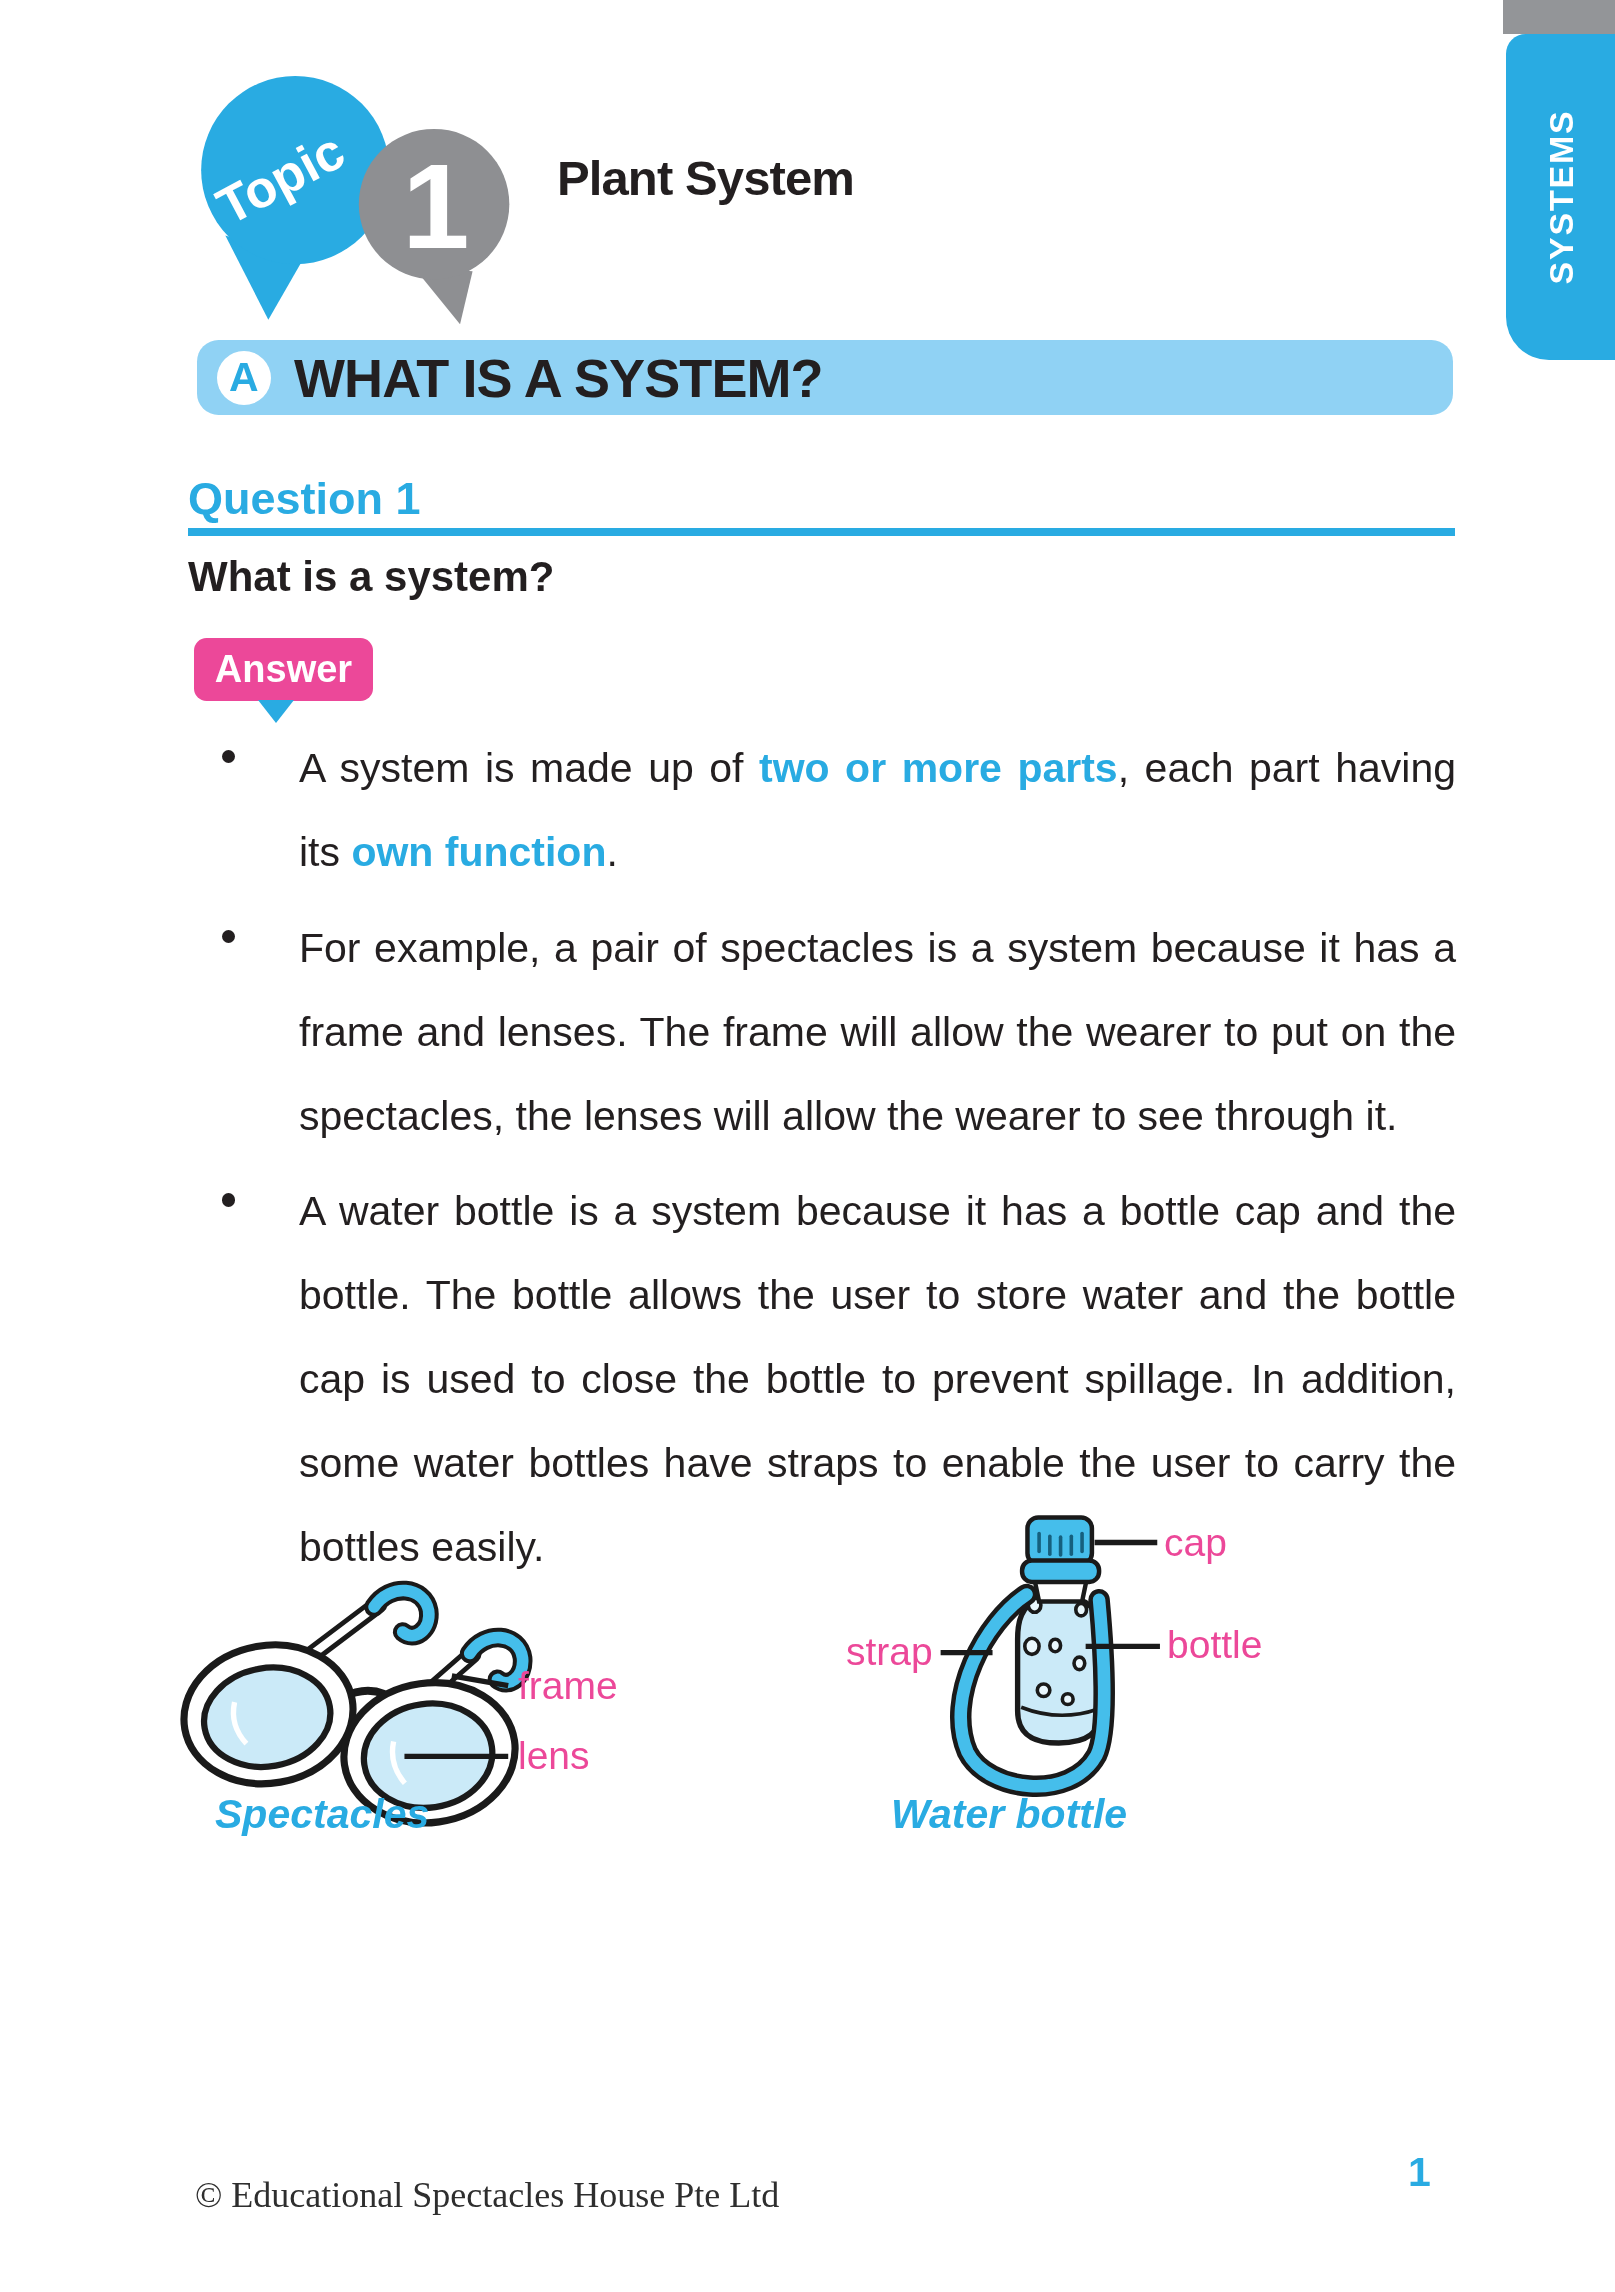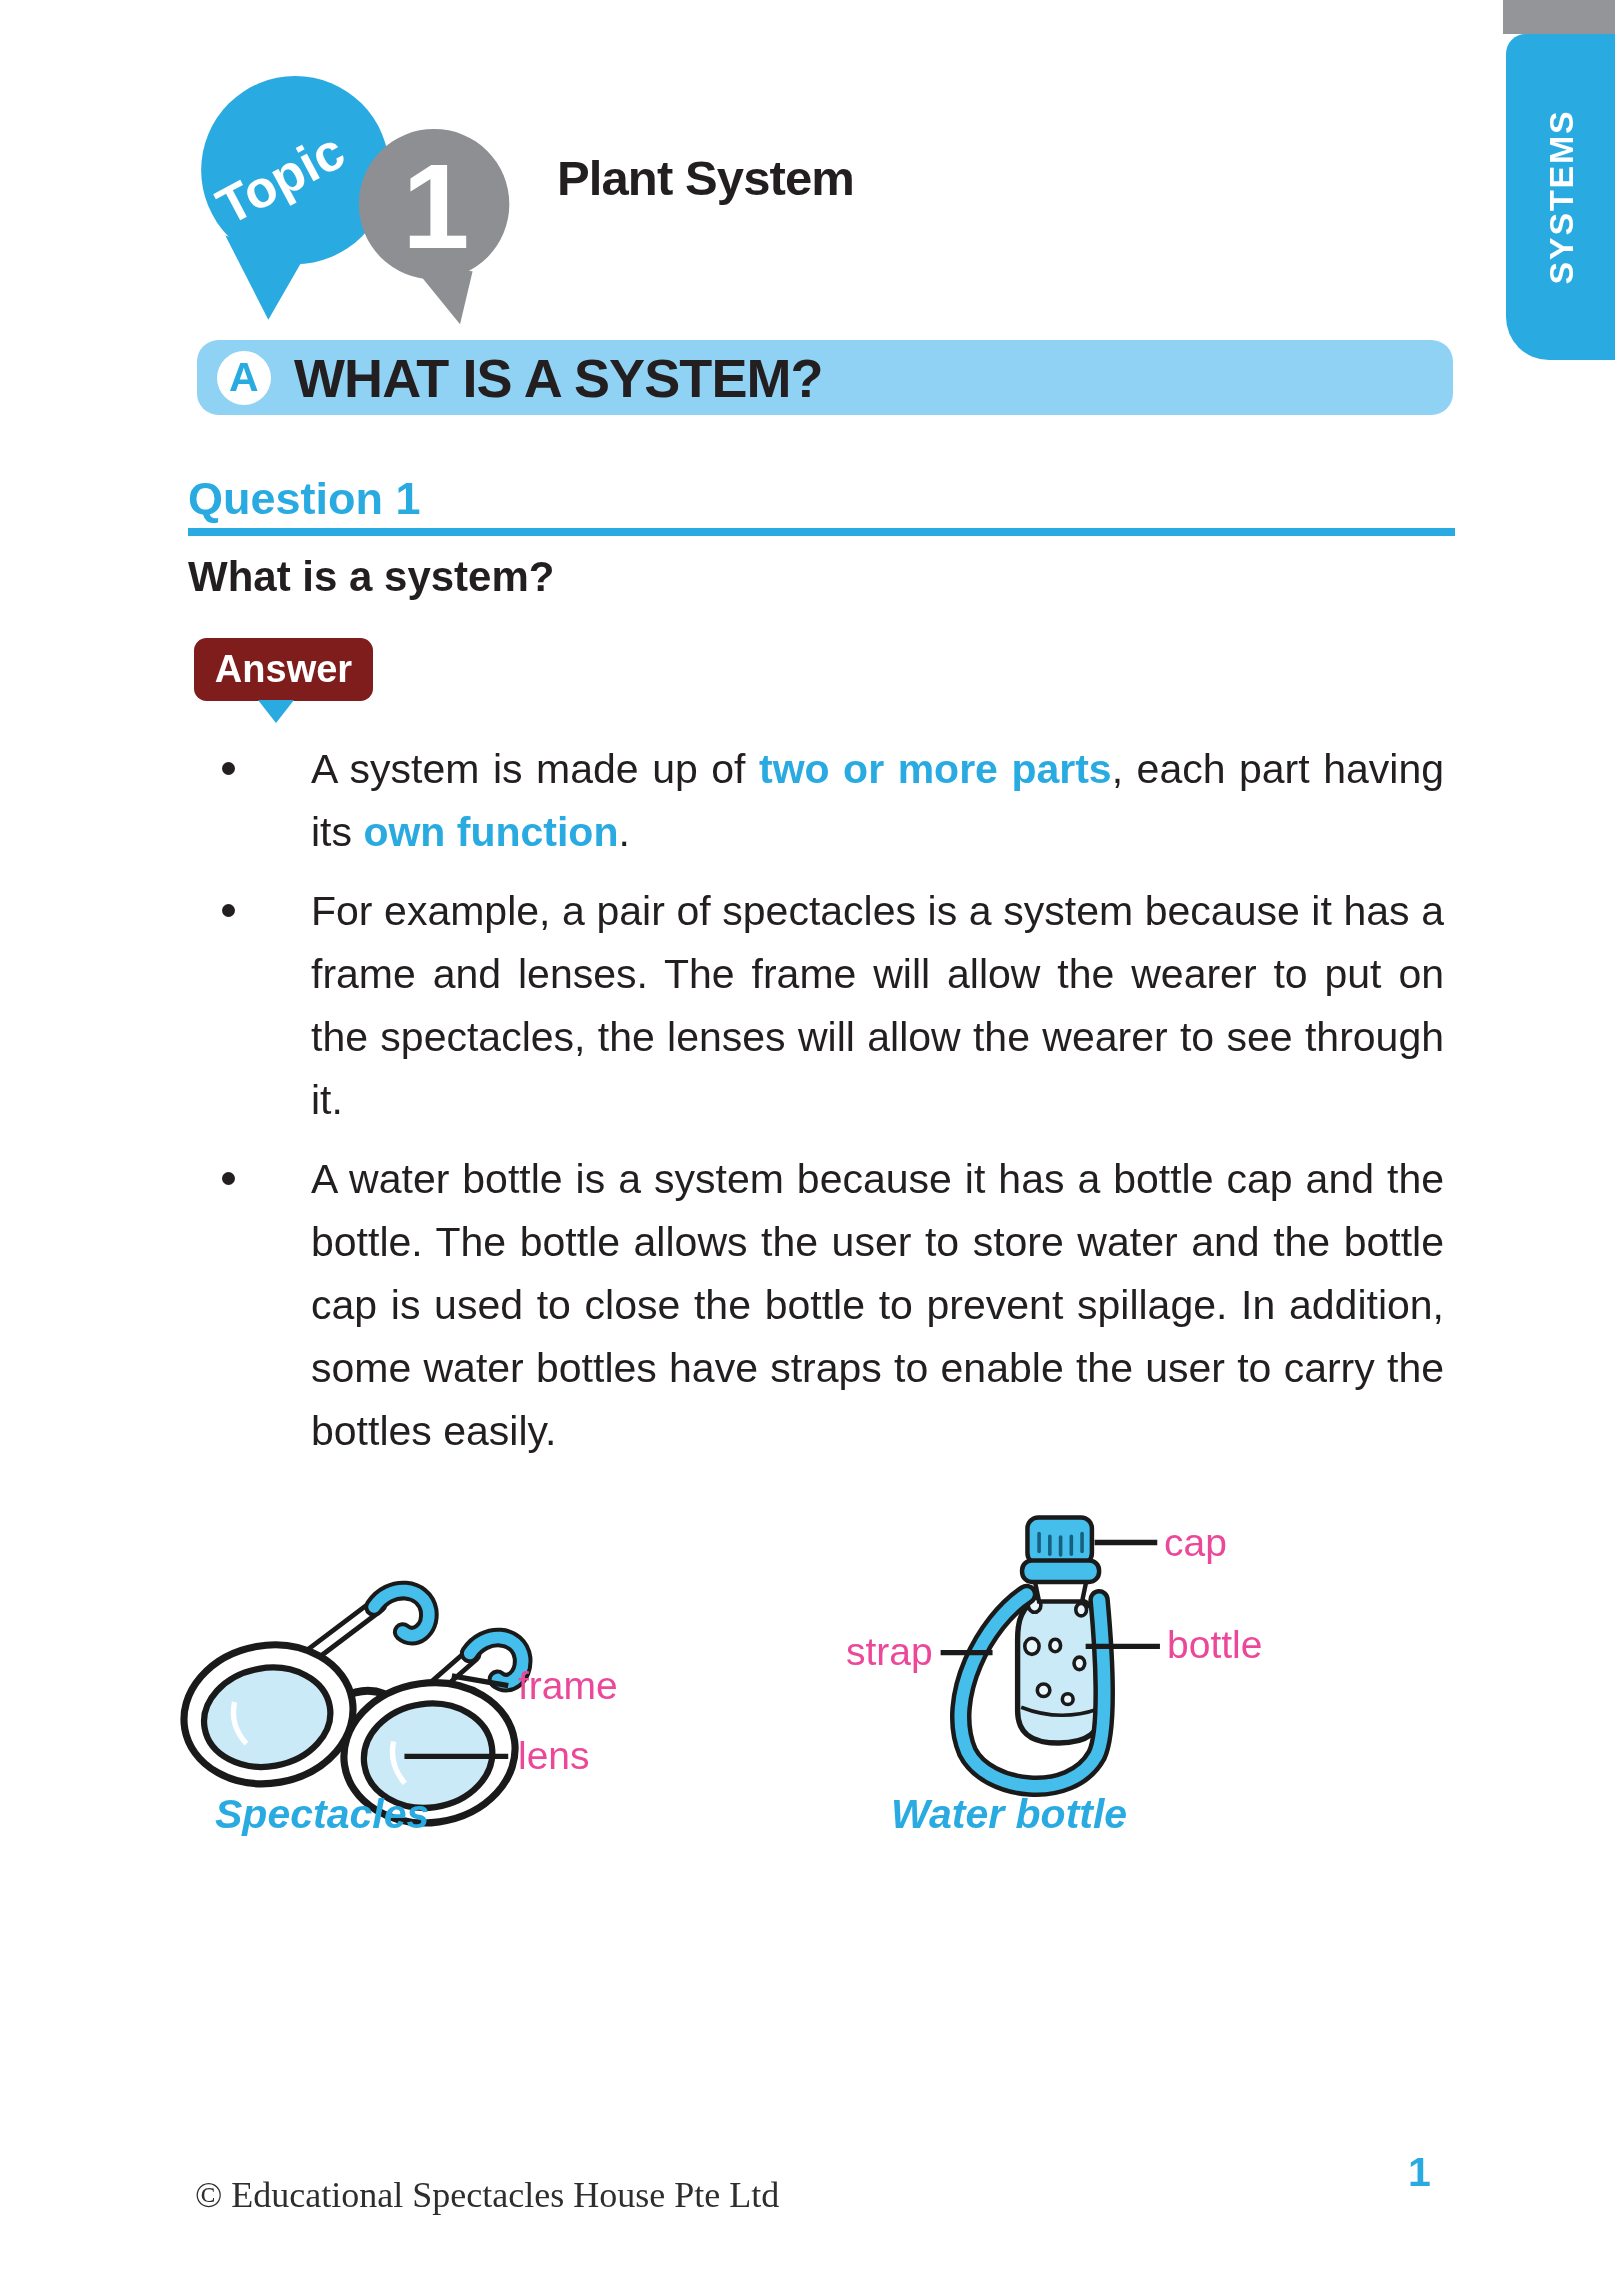--- a/index.html
+++ b/index.html
@@ -45,41 +45,41 @@
     font-size:45px; font-weight:bold; color:#29ABE2; white-space:nowrap;
   }
   .question-rule { position:absolute; left:188px; top:528px; width:1267px; height:8px; background:#29ABE2; }
   .question-text {
     position:absolute; left:188px; top:553px; margin:0;
     font-size:42px; font-weight:bold; color:#231F20; white-space:nowrap;
   }
   
   .answer-badge {
     position:absolute; left:194px; top:638px; width:179px; height:63px;
-    background:#7f1d1d; border-radius:12.5px;
+    background:#ec4899; border-radius:12.5px;
     display:flex; align-items:center; justify-content:center;
   }
   .answer-badge span { color:#fff; font-size:38px; font-weight:bold; }
   .answer-badge .tail {
     position:absolute; left:64px; bottom:-21.5px; width:0; height:0;
     border-left:18px solid transparent; border-right:18px solid transparent;
     border-top:23px solid #29ABE2;
   }
   
   .bullets {
     position:absolute; left:188px; top:722px; width:1272px;
     margin:0; padding:0; list-style:none;
   }
   .bullets li { position:relative; padding-left:107px; margin-bottom:11.6px; }
   .bullets .dot {
     position:absolute; left:34px; top:24px; width:13.4px; height:13.4px;
     border-radius:50%; background:#231F20;
   }
   .bullets p {
-    margin:16px; font-size:41px; line-height:63px; color:#231F20;
+    margin:4px; font-size:41px; line-height:84px; color:#231F20;
     text-align:justify;
   }
   .bullets .hl { color:#29ABE2; font-weight:bold; }
   
   .fig { position:absolute; }
   .fig-label {
     position:absolute; font-size:39px; color:#ec4899; white-space:nowrap;
   }
   .fig-caption {
     position:absolute; font-size:41px; font-weight:bold; font-style:italic;

